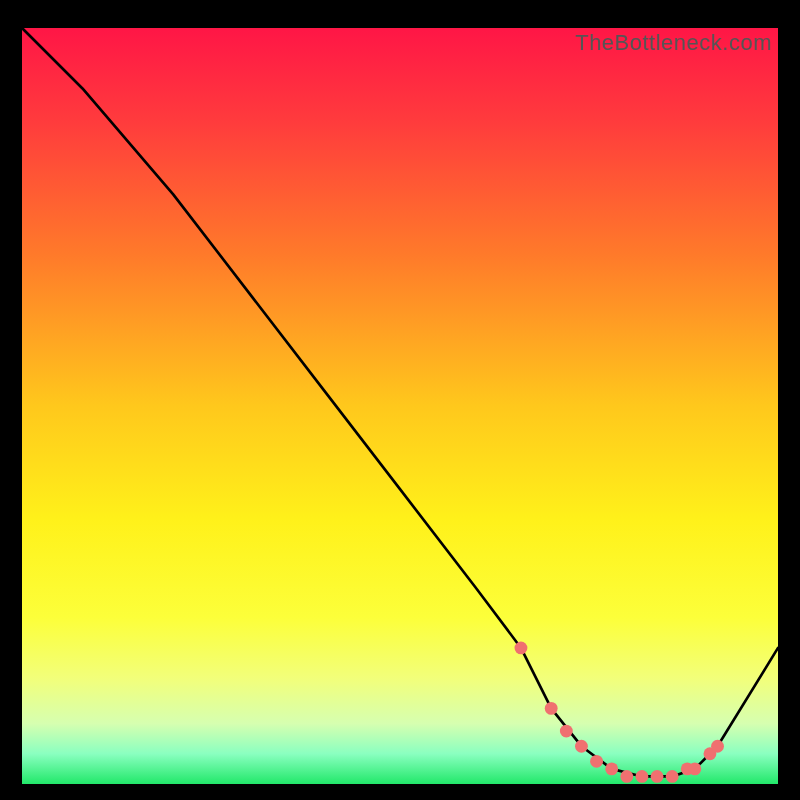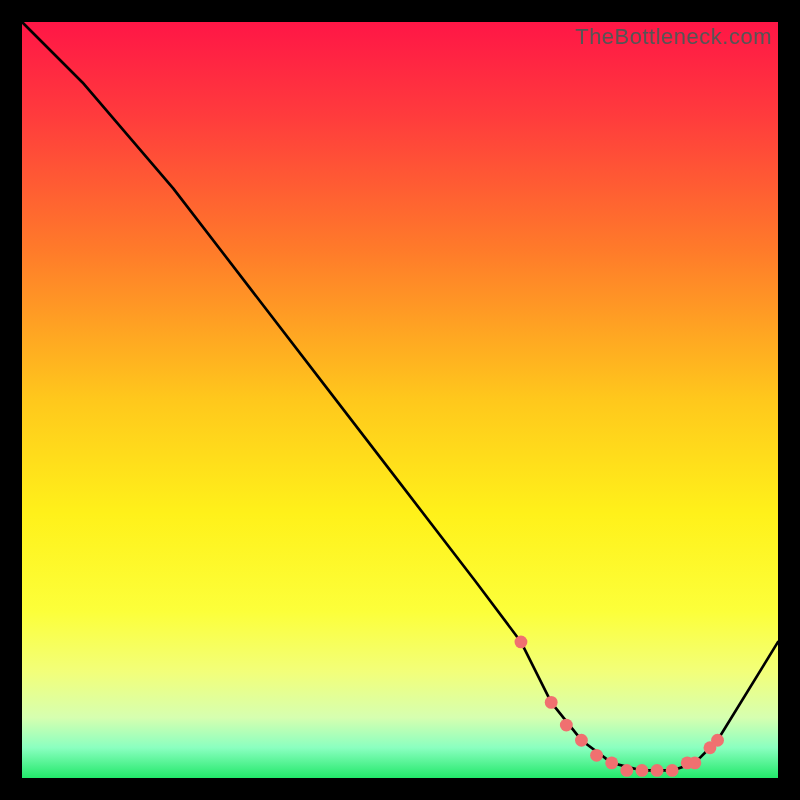--- a/index.html
+++ b/index.html
@@ -13,21 +13,21 @@
   }
   .stage {
     position: relative;
     width: 800px;
     height: 800px;
     background: #000;
   }
   .plot {
     position: absolute;
     left: 22px;
-    top: 22px;
+    top: 28px;
     width: 756px;
     height: 756px;
   }
   .gradient {
     position: absolute;
     left: 0; top: 0; right: 0; bottom: 0;
   }
   .watermark {
     position: absolute;
     top: 2px;

